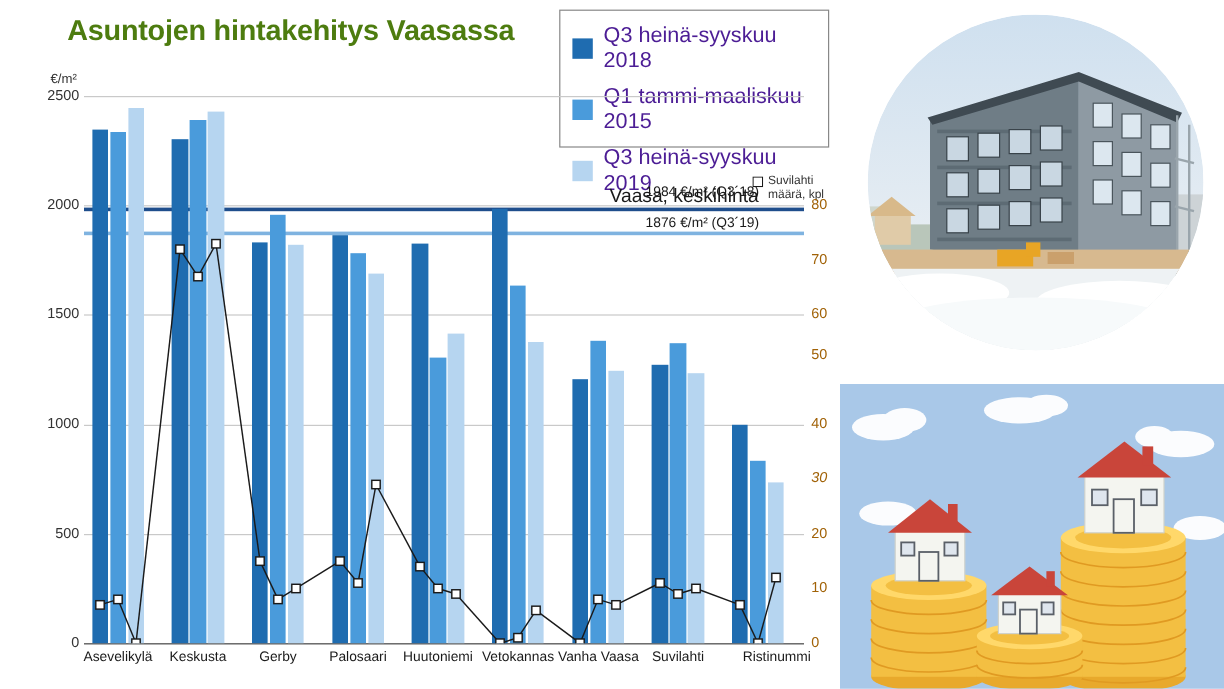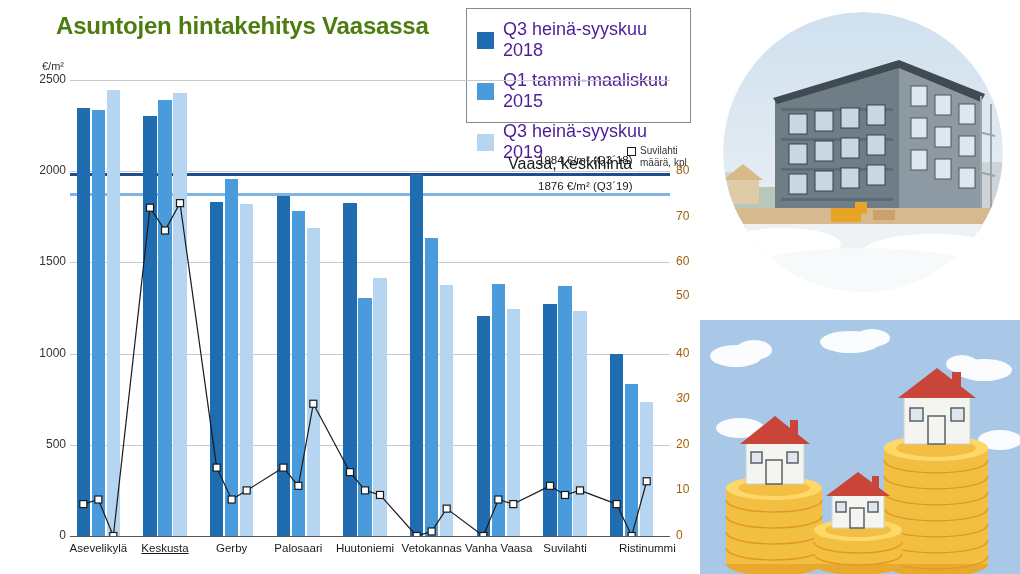--- a/index.html
+++ b/index.html
@@ -112,21 +112,21 @@
         <div class="avgline" style="top: 112.818px; background: rgb(127, 179, 224);"></div>
         <div class="avglabel" style="top: 99.8176px; left: 468px;">1876 €/m² (Q3´19)</div>
       </div>
     <div id="groups">
         <div class="xlabel" style="left: -5px; width: 66.6667px;">Asevelikylä</div>
         <div class="group" style="left: 6.58333px; width: 43.5px;">
           <div class="bar" style="left: 0px; width: 13.5px; height: 428.275px; background: rgb(31, 108, 176);"></div>
           <div class="bar" style="left: 15px; width: 13.5px; height: 426.086px; background: rgb(74, 155, 219);"></div>
           <div class="bar" style="left: 30px; width: 13.5px; height: 446.515px; background: rgb(182, 213, 240);"></div>
         </div>
-        <div class="xlabel" style="left: 61.6667px; width: 66.6667px; text-decoration: underline;">Keskusta</div>
+        <div class="xlabel" style="left: 61.6667px; width: 66.6667px;">Keskusta</div>
         <div class="group" style="left: 73.25px; width: 43.5px;">
           <div class="bar" style="left: 0px; width: 13.5px; height: 420.067px; background: rgb(31, 108, 176);"></div>
           <div class="bar" style="left: 15px; width: 13.5px; height: 435.571px; background: rgb(74, 155, 219);"></div>
           <div class="bar" style="left: 30px; width: 13.5px; height: 442.867px; background: rgb(182, 213, 240);"></div>
         </div>
         <div class="xlabel" style="left: 128.333px; width: 66.6667px;">Gerby</div>
         <div class="group" style="left: 139.917px; width: 43.5px;">
           <div class="bar" style="left: 0px; width: 13.5px; height: 334.157px; background: rgb(31, 108, 176);"></div>
           <div class="bar" style="left: 15px; width: 13.5px; height: 356.957px; background: rgb(74, 155, 219);"></div>
           <div class="bar" style="left: 30px; width: 13.5px; height: 332.333px; background: rgb(182, 213, 240);"></div>

